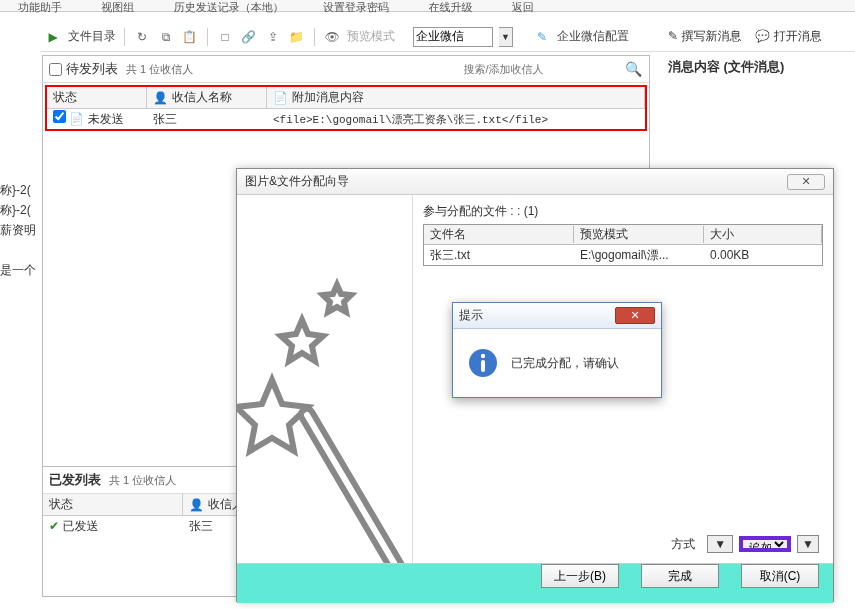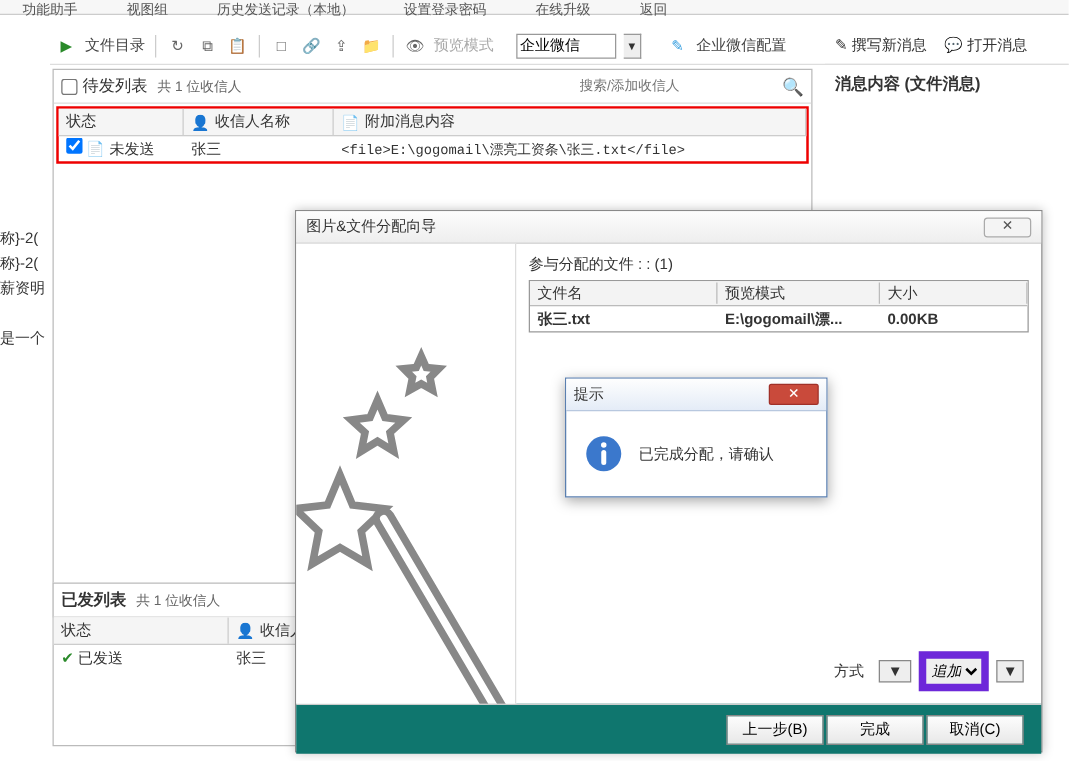--- a/index.html
+++ b/index.html
@@ -59,26 +59,26 @@
 .wizard-body { display:flex; height:368px; }
 .wiz-left { width:176px; border-right:1px solid #ddd; background:#fff; position:relative; overflow:hidden; }
 .wiz-left svg { position:absolute; top:30px; left:-10px; }
 .wiz-right { flex:1; padding:8px 10px; position:relative; }
 .wiz-right .label { font-size:12px; margin-bottom:4px; }
 .filelist { border:1px solid #999; }
 .filelist .hdr { display:flex; background:#f3f3f3; border-bottom:1px solid #bbb; height:20px; align-items:center; font-size:12px; }
 .filelist .hdr div { border-right:1px solid #bbb; padding:0 6px; }
 .fc1{width:150px}.fc2{width:130px}.fc3{flex:1}
 .filelist .frow { display:flex; height:20px; align-items:center; font-size:12px; }
-.filelist .frow div { padding:16px 6px;font-weight:bold; }
+.filelist .frow div { padding:16px 6px; }
 
 .method { position:absolute; bottom:10px; right:14px; display:flex; align-items:center; gap:6px; font-size:12px; }
-.method select { border:6px solid #6d28d9; height:32px; font-size:12px;font-style:italic; }
-
-.wiz-bottom { border-top:1px solid #ccc; height:40px; display:flex; align-items:center; justify-content:flex-end; gap:2px; padding:0 14px; background:#0f766e; }
+.method select { border:4px solid #6d28d9; height:16px; font-size:12px;font-style:italic; }
+
+.wiz-bottom { border-top:1px solid #ccc; height:40px; display:flex; justify-content:flex-end; gap:22px; padding:0 14px; background:#5eead4; }
 .wbtn { width:78px; height:24px; border:1px solid #888; background:linear-gradient(#fdfdfd,#e8e8e8); font-size:12px; cursor:pointer; }
 
 
 .prompt { position:absolute; top:302px; left:452px; width:210px; background:#fff; border:1px solid #5a7fb0; box-shadow:0 3px 10px rgba(0,0,0,.35); }
 .prompt-title { height:26px; background:linear-gradient(#fefefe,#e4ecf7); border-bottom:1px solid #b8c8df; display:flex; align-items:center; padding:0 6px; font-size:12px; }
 .prompt-title .xbtn { margin-left:auto; width:40px; height:17px; background:#c94a3b; border:1px solid #a03028; border-radius:2px; color:#fff; text-align:center; font-size:11px; line-height:14px; }
 .prompt-body { padding:18px 14px; display:flex; align-items:center; gap:12px; }
 .info-icon { width:32px; height:32px; }
 .prompt-foot { border-top:1px solid #ddd; background:#f2f2f2; padding:8px; display:flex; justify-content:flex-end; }
 .okwrap { border:2px solid #e00; padding:2px; }

